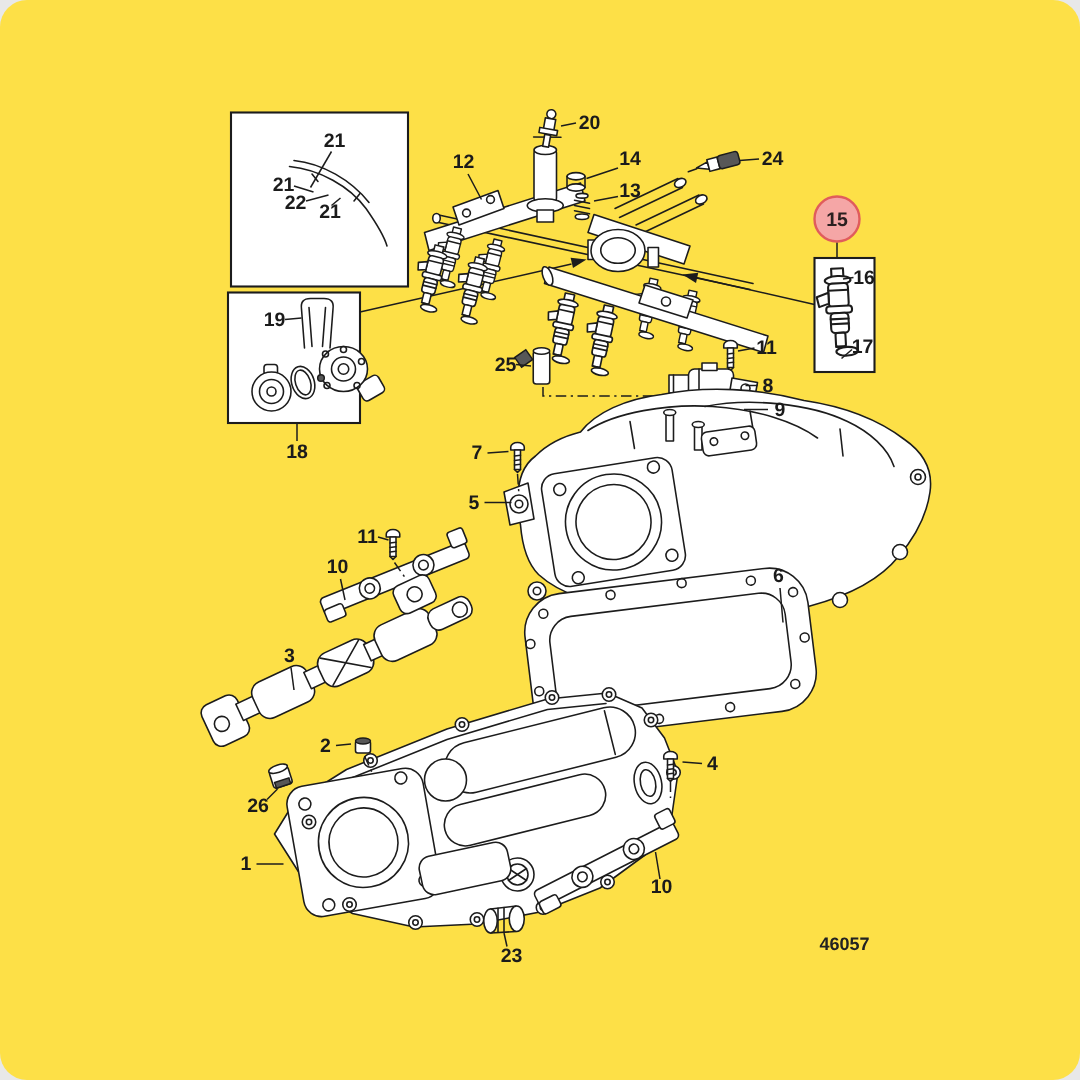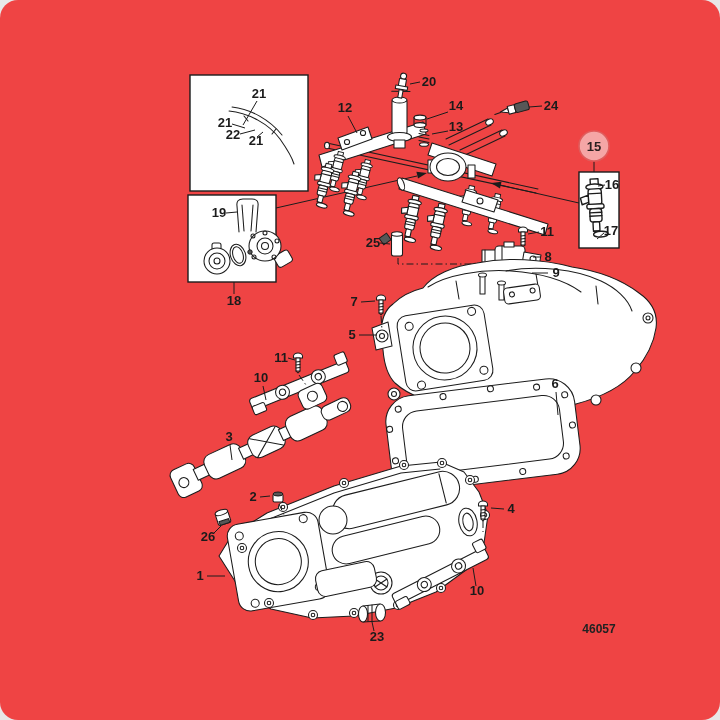--- a/index.html
+++ b/index.html
@@ -1,16 +1,16 @@
 <!DOCTYPE html>
 <html><head>
 <meta charset="utf-8">
 <style>
   html,body{margin:0;padding:0;width:720px;height:720px;background:#e8e8e8;font-family:"Liberation Sans",sans-serif;}
-  .card{position:absolute;inset:0;background:#ef4444;border-radius:18px;overflow:hidden;padding-left:36px;}
+  .card{position:absolute;inset:0;background:#fde047;border-radius:18px;overflow:hidden;}
   svg{display:block;}
   .art{stroke:#1c1c1c;stroke-width:1.05;fill:none;stroke-linecap:round;stroke-linejoin:round;}
   .artw{stroke:#1c1c1c;stroke-width:1.05;fill:#fff;stroke-linecap:round;stroke-linejoin:round;}
   .dark{stroke:#1c1c1c;stroke-width:1;fill:#575757;}
   .box{fill:#fff;stroke:#1c1c1c;stroke-width:1.4;}
   .leader{stroke:#1c1c1c;stroke-width:1;}
   .dash{stroke:#1c1c1c;stroke-width:1;fill:none;stroke-dasharray:7 3 1.5 3;}
   .callout{font-family:"Liberation Sans",sans-serif;font-weight:bold;font-size:13px;fill:#1b1b1b;text-anchor:middle;cursor:pointer;}
   .hl-label{font-family:"Liberation Sans",sans-serif;font-weight:bold;font-size:13px;text-anchor:middle;cursor:pointer;}
   .drawno{font-family:"Liberation Sans",sans-serif;font-weight:bold;font-size:12px;fill:#222;text-anchor:middle;}

